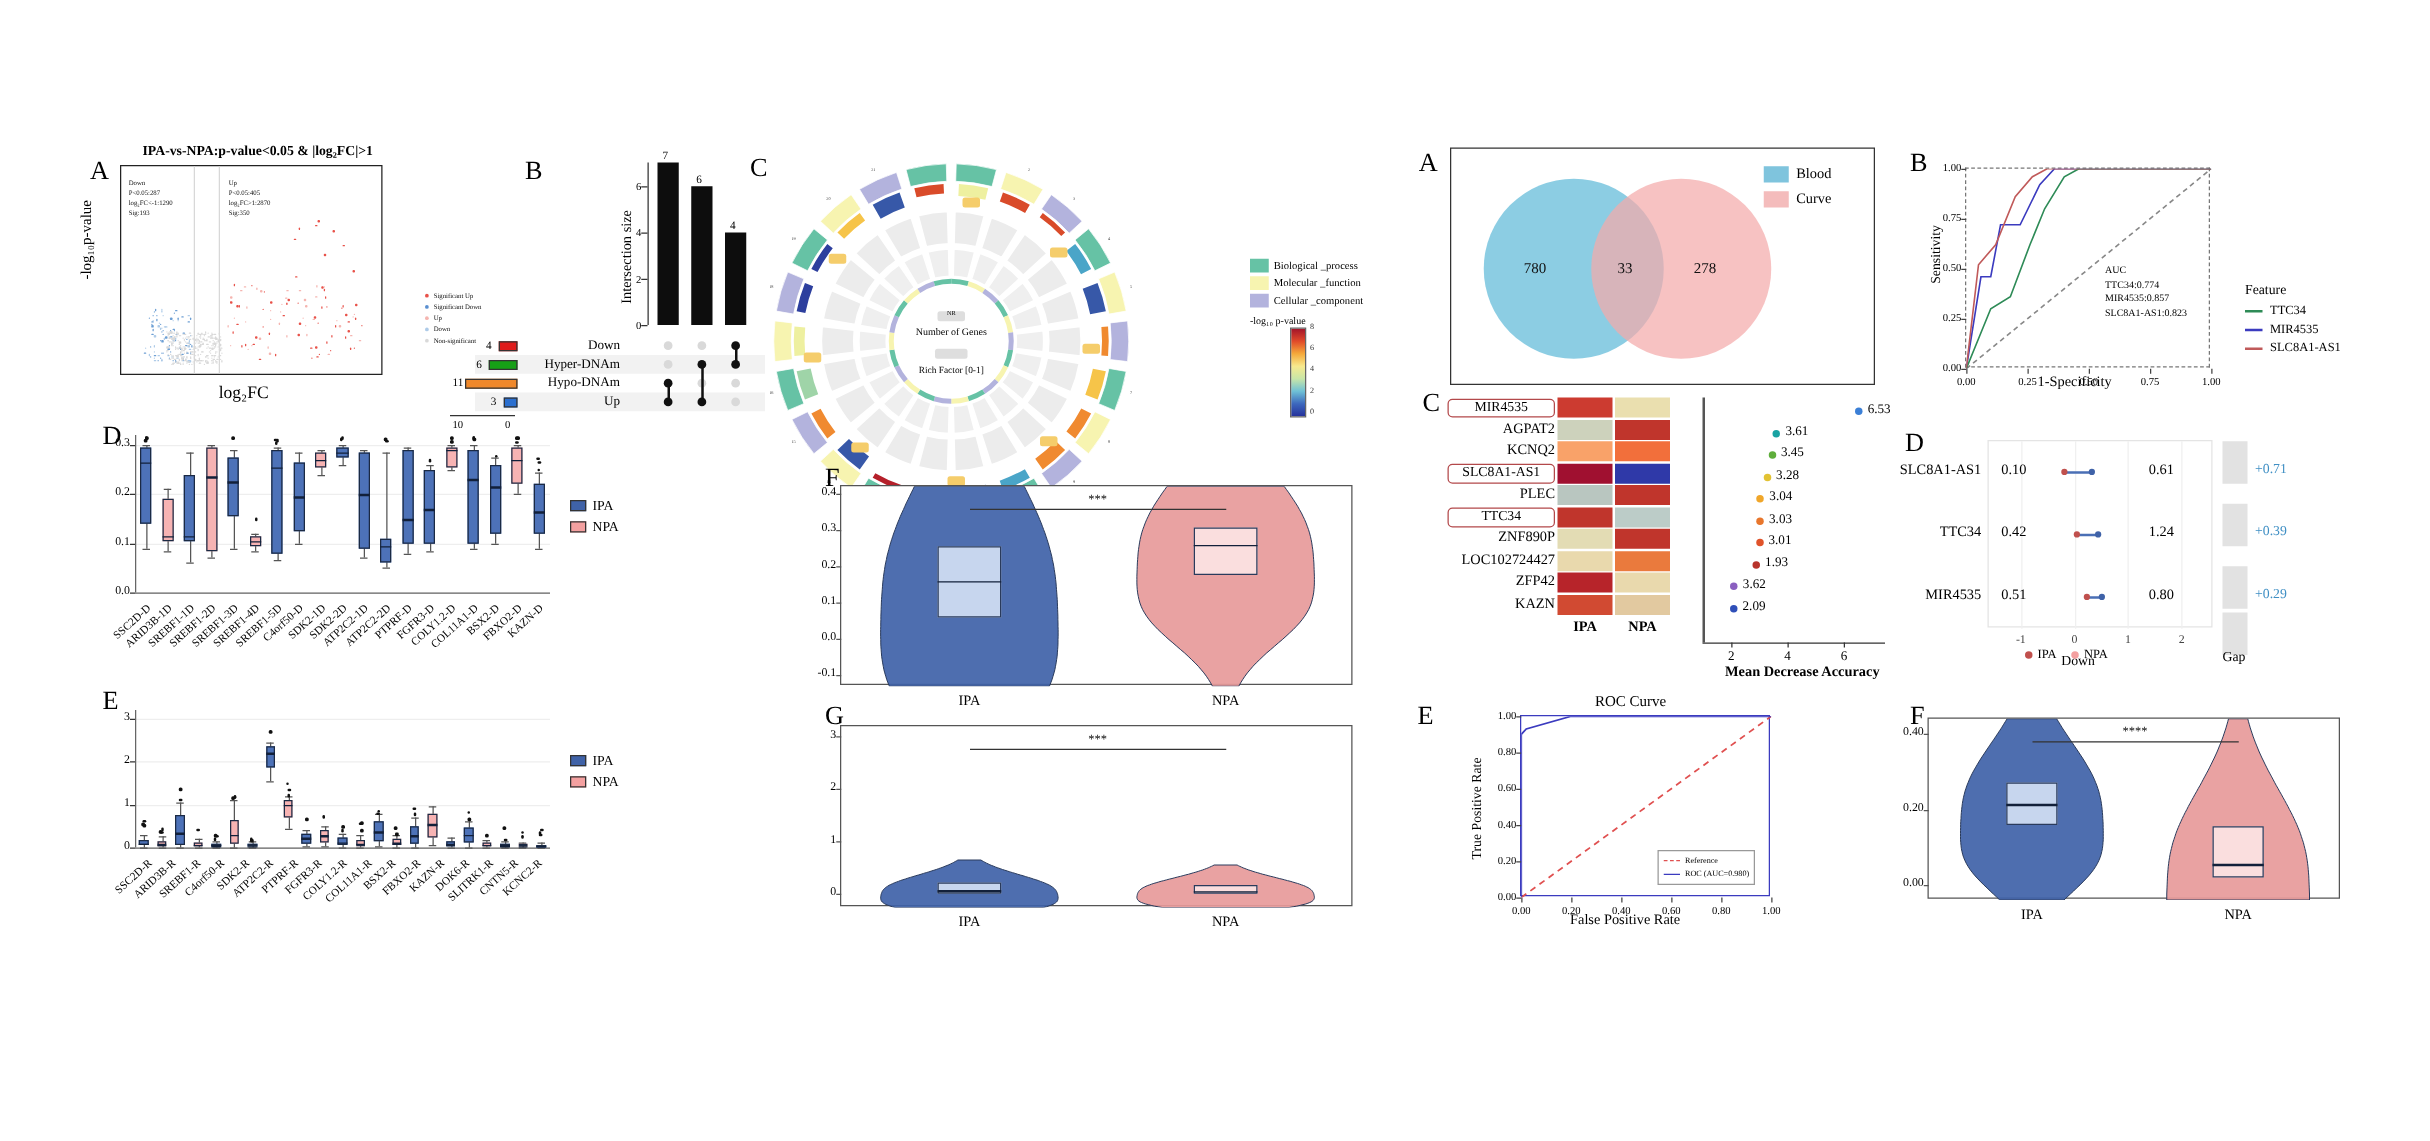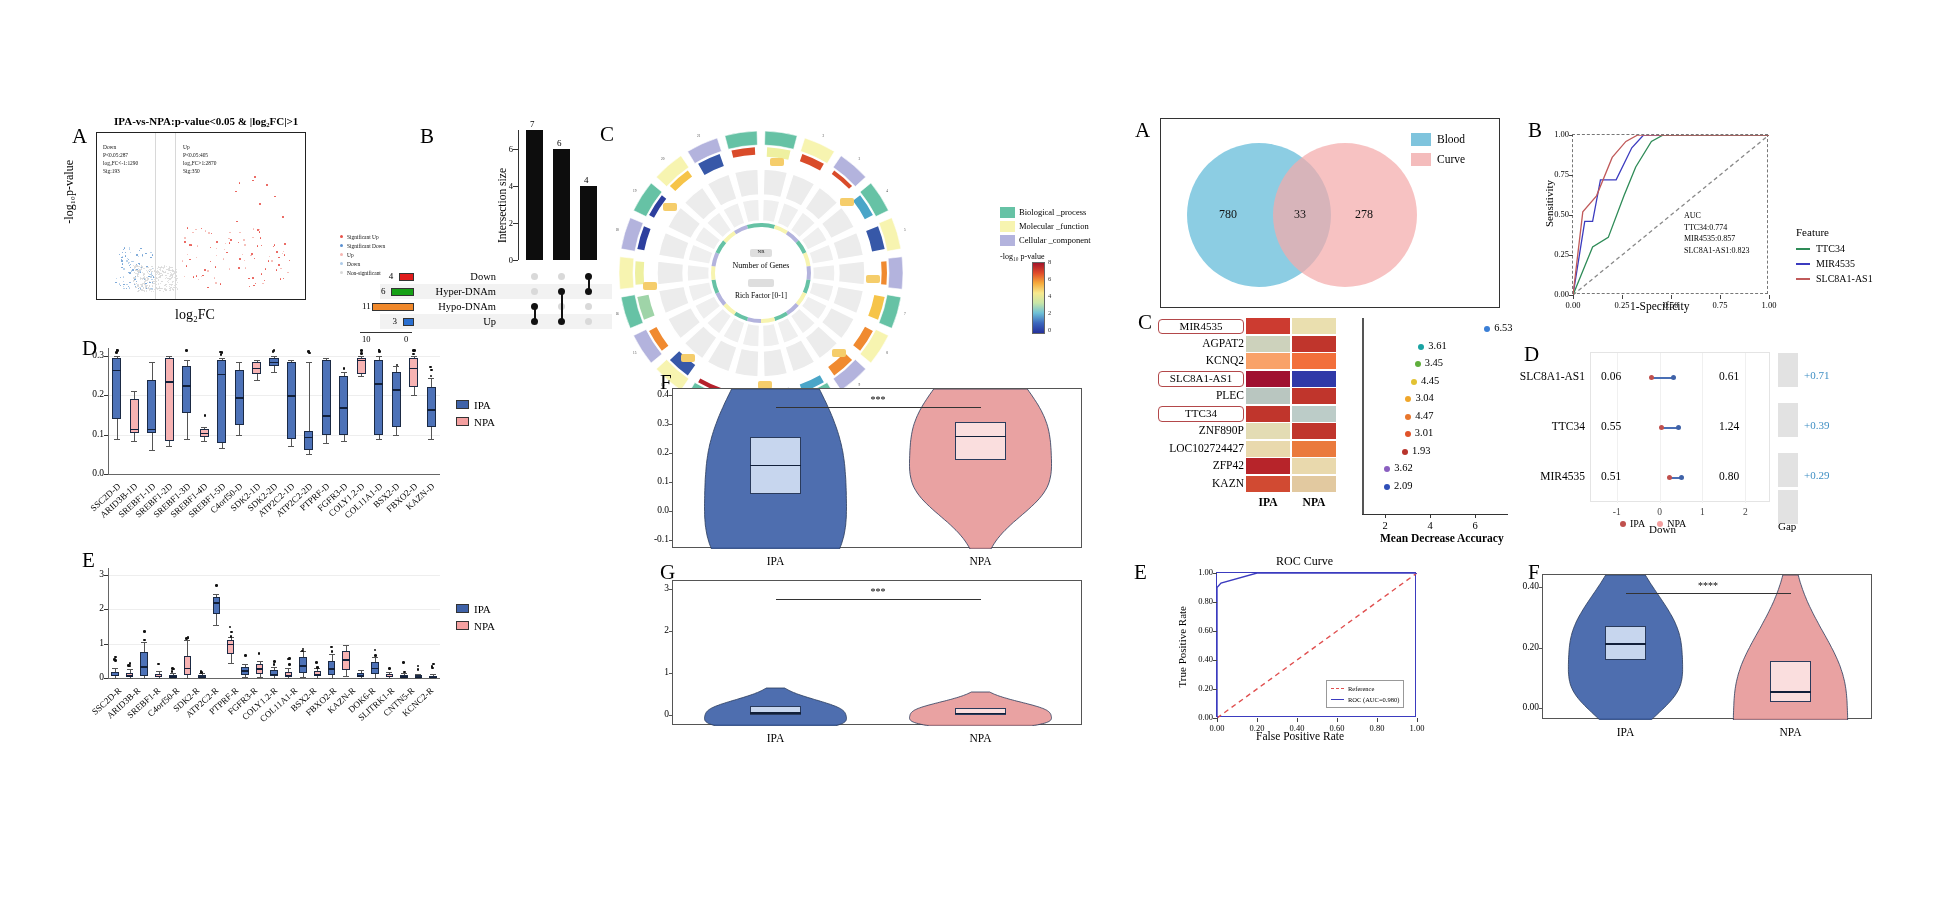--- a/index.html
+++ b/index.html
@@ -1386,25 +1386,25 @@
     <div style="position:absolute;left:51.10909090909091px;top:202px;width:18px;text-align:center;font-size:10.5px;">4</div>
     <div class="axisline" style="left:105.2px;top:196px;width:1px;height:4px;background:#333;"></div>
     <div style="position:absolute;left:96.2px;top:202px;width:18px;text-align:center;font-size:10.5px;">6</div>
     <div class="mdaDot" style="left:114.14909090909092px;top:8px;width:6px;height:6px;background:#3b7fd6;"></div>
     <div class="mdaLab" style="left:124.14909090909092px;top:4px;">6.53</div>
     <div class="mdaDot" style="left:48.31636363636363px;top:25.5px;width:6px;height:6px;background:#19a3a3;"></div>
     <div class="mdaLab" style="left:58.31636363636363px;top:21.5px;">3.61</div>
     <div class="mdaDot" style="left:44.70909090909091px;top:43px;width:6px;height:6px;background:#5fae3c;"></div>
     <div class="mdaLab" style="left:54.70909090909091px;top:39px;">3.45</div>
     <div class="mdaDot" style="left:40.876363636363635px;top:60.5px;width:6px;height:6px;background:#e2c233;"></div>
-    <div class="mdaLab" style="left:50.876363636363635px;top:56.5px;">4.45</div>
+    <div class="mdaLab" style="left:50.876363636363635px;top:56.5px;">3.28</div>
     <div class="mdaDot" style="left:35.46545454545454px;top:78px;width:6px;height:6px;background:#f0a62a;"></div>
     <div class="mdaLab" style="left:45.46545454545454px;top:74px;">3.04</div>
     <div class="mdaDot" style="left:35.239999999999995px;top:95.5px;width:6px;height:6px;background:#e8762c;"></div>
-    <div class="mdaLab" style="left:45.239999999999995px;top:91.5px;">4.47</div>
+    <div class="mdaLab" style="left:45.239999999999995px;top:91.5px;">3.03</div>
     <div class="mdaDot" style="left:34.7890909090909px;top:113px;width:6px;height:6px;background:#e0532a;"></div>
     <div class="mdaLab" style="left:44.7890909090909px;top:109px;">3.01</div>
     <div class="mdaDot" style="left:32.083636363636366px;top:130.5px;width:6px;height:6px;background:#b8342c;"></div>
     <div class="mdaLab" style="left:42.083636363636366px;top:126.5px;">1.93</div>
     <div class="mdaDot" style="left:14.272727272727273px;top:148px;width:6px;height:6px;background:#8a5fc0;"></div>
     <div class="mdaLab" style="left:24.272727272727273px;top:144px;">3.62</div>
     <div class="mdaDot" style="left:14.047272727272723px;top:165.5px;width:6px;height:6px;background:#2f4fb8;"></div>
     <div class="mdaLab" style="left:24.047272727272723px;top:161.5px;">2.09</div>
   </div>
 <div style="position:absolute; left:1380px; top:532px; font-size:11.5px; font-weight:bold;">Mean Decrease Accuracy</div>
@@ -1413,27 +1413,27 @@
 <div id="forest" class="panel" style="left:1590px; top:352px; width:180px; height:150px;;border:1px solid #e4e4e4;background:#fff;">
     <div class="fvGrid" style="left:25.71428571428572px;top:0;height:150px;"></div>
     <div style="position:absolute;left:15.714285714285719px;top:154px;width:20px;text-align:center;font-size:9.5px;color:#444;">-1</div>
     <div class="fvGrid" style="left:68.57142857142857px;top:0;height:150px;"></div>
     <div style="position:absolute;left:58.57142857142857px;top:154px;width:20px;text-align:center;font-size:9.5px;color:#444;">0</div>
     <div class="fvGrid" style="left:111.42857142857143px;top:0;height:150px;"></div>
     <div style="position:absolute;left:101.42857142857143px;top:154px;width:20px;text-align:center;font-size:9.5px;color:#444;">1</div>
     <div class="fvGrid" style="left:154.28571428571428px;top:0;height:150px;"></div>
     <div style="position:absolute;left:144.28571428571428px;top:154px;width:20px;text-align:center;font-size:9.5px;color:#444;">2</div>
     <div style="position:absolute;left:-88px;top:17px;width:82px;text-align:right;font-size:11.5px;">SLC8A1-AS1</div>
-    <div class="fTxt" style="left:10px;top:17px;">0.06</div>
+    <div class="fTxt" style="left:10px;top:17px;">0.10</div>
     <div class="fTxt" style="left:128px;top:17px;">0.61</div>
     <div class="fLine" style="left:60.85714285714286px;top:24px;width:21.85714285714286px;"></div>
     <div class="fDotA" style="left:58.35714285714286px;top:22px;"></div>
     <div class="fDotB" style="left:80.21428571428572px;top:22px;"></div>
     <div style="position:absolute;left:-88px;top:67px;width:82px;text-align:right;font-size:11.5px;">TTC34</div>
-    <div class="fTxt" style="left:10px;top:67px;">0.55</div>
+    <div class="fTxt" style="left:10px;top:67px;">0.42</div>
     <div class="fTxt" style="left:128px;top:67px;">1.24</div>
     <div class="fLine" style="left:70.28571428571429px;top:74px;width:16.714285714285722px;"></div>
     <div class="fDotA" style="left:67.78571428571429px;top:72px;"></div>
     <div class="fDotB" style="left:84.50000000000001px;top:72px;"></div>
     <div style="position:absolute;left:-88px;top:117px;width:82px;text-align:right;font-size:11.5px;">MIR4535</div>
     <div class="fTxt" style="left:10px;top:117px;">0.51</div>
     <div class="fTxt" style="left:128px;top:117px;">0.80</div>
     <div class="fLine" style="left:78.42857142857143px;top:124px;width:12.42857142857143px;"></div>
     <div class="fDotA" style="left:75.92857142857143px;top:122px;"></div>
     <div class="fDotB" style="left:88.35714285714286px;top:122px;"></div>

